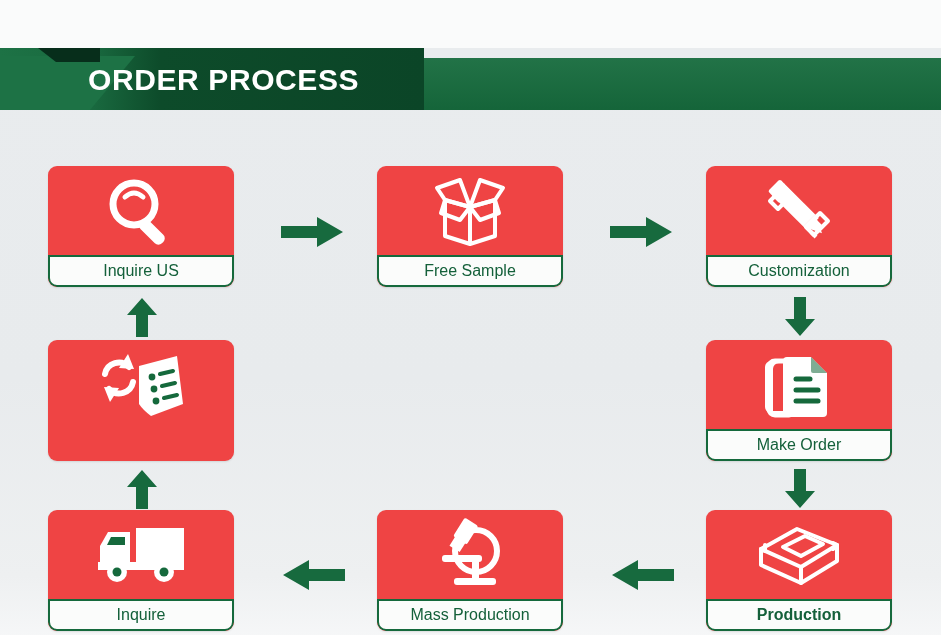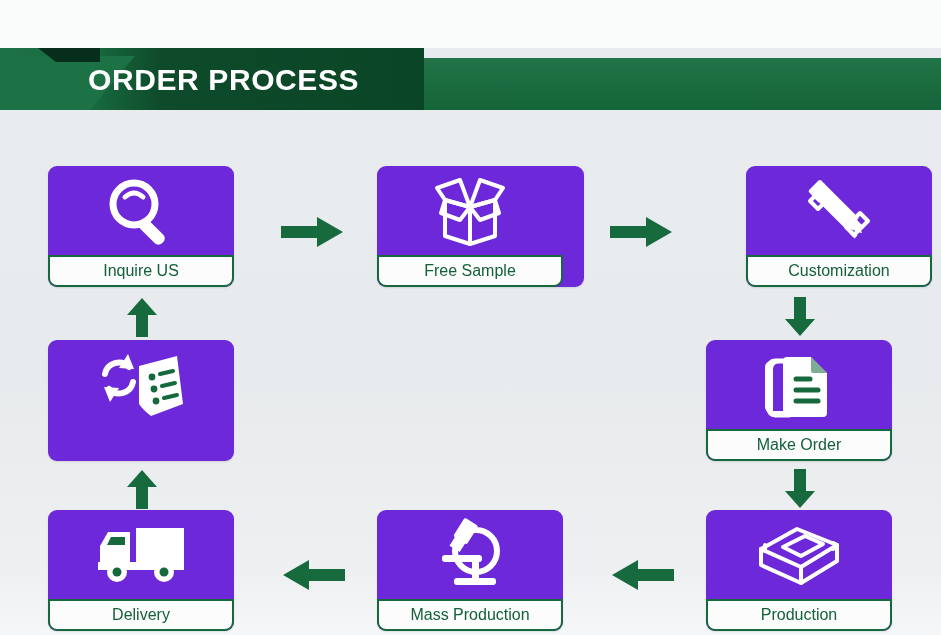--- a/index.html
+++ b/index.html
@@ -88,21 +88,21 @@
     font-family: "Liberation Sans", sans-serif;
     white-space: nowrap;
   }
 
   
   .card {
     position: absolute;
     width: 186px;
     height: 121px;
     border-radius: 9px;
-    background: #6d28d9;
+    background: #ef4444;
     box-shadow: 0 1px 2px rgba(0,0,0,0.10);
     overflow: hidden;
   }
   .card-icon {
     position: absolute;
     left: 0; top: 0;
     width: 186px; height: 89px;
     display: flex;
     align-items: center;
     justify-content: center;
@@ -152,37 +152,37 @@
     <div class="card-icon">
       <svg width="76" height="72" viewBox="0 0 76 72">
         <circle cx="31" cy="29" r="21" fill="none" stroke="#ffffff" stroke-width="7"></circle>
         <path d="M22 22 Q31 14 40 22" fill="none" stroke="#ffffff" stroke-width="5" stroke-linecap="round"></path>
         <rect x="43" y="42" width="12" height="30" rx="5" fill="#ffffff" transform="rotate(-45 49 57)"></rect>
       </svg>
     </div>
     <div class="card-label">Inquire US</div>
   </div>
 
-  <div class="card" style="left:377px; top:118px;padding-left:21px;">
+  <div class="card" style="left:377px; top:118px;">
     <div class="card-icon">
       <svg width="86" height="74" viewBox="0 0 86 74">
         <g fill="none" stroke="#ffffff" stroke-width="4" stroke-linejoin="round">
           <path d="M18 26 L43 33 L68 26 L68 62 L43 70 L18 62 Z"></path>
           <path d="M43 33 L43 70"></path>
           <path d="M18 26 L10 14 L33 6 L43 33"></path>
           <path d="M68 26 L76 14 L53 6 L43 33"></path>
           <path d="M18 26 L43 33 L33 46 L14 39 Z"></path>
           <path d="M68 26 L43 33 L53 46 L72 39 Z"></path>
         </g>
       </svg>
     </div>
     <div class="card-label">Free Sample</div>
   </div>
 
-  <div class="card" style="left:746px; top:118px;">
+  <div class="card" style="left:706px; top:118px;">
     <div class="card-icon">
       <svg width="82" height="76" viewBox="0 0 82 76">
 
         <g transform="rotate(-45 41 38)">
           <rect x="33" y="8" width="17" height="44" fill="#ffffff"></rect>
           <rect x="33" y="2" width="17" height="9" rx="2" fill="#ffffff"></rect>
           <path d="M33 52 L50 52 L41.5 70 Z" fill="#ffffff"></path>
           <rect x="33" y="52" width="17" height="5" fill="#ffffff"></rect>
         </g>
 
@@ -212,21 +212,21 @@
         <g stroke="#15693c" stroke-width="5" stroke-linecap="round">
           <path d="M33 32 h14"></path>
           <path d="M33 43 h22"></path>
           <path d="M33 54 h22"></path>
         </g>
       </svg>
     </div>
     <div class="card-label">Make Order</div>
   </div>
 
-  <div class="card" style="left:706px; top:462px;">
+  <div class="card" style="left:706px; top:462px;font-weight:bold;">
     <div class="card-icon">
       <svg width="100" height="72" viewBox="0 0 100 72">
         <g fill="none" stroke="#ffffff" stroke-width="4" stroke-linejoin="round" stroke-linecap="round">
           <path d="M12 30 L48 10 L88 26 L52 48 Z"></path>
           <path d="M12 30 L12 46 L52 64 L52 48"></path>
           <path d="M88 26 L88 42 L52 64"></path>
           <path d="M34 28 L56 17 L74 25 L52 37 Z"></path>
           <path d="M12 30 L16 32 L16 26"></path>
           <path d="M84 24 L88 26 L84 30"></path>
         </g>
@@ -267,21 +267,21 @@
         <path d="M15 21 L19 13 L33 13 L33 21 Z" fill="#15693c"></path>
 
         <rect x="6" y="38" width="86" height="8" fill="#ffffff"></rect>
 
         <circle cx="25" cy="48" r="10" fill="#ffffff"></circle>
         <circle cx="25" cy="48" r="4.5" fill="#15693c"></circle>
         <circle cx="72" cy="48" r="10" fill="#ffffff"></circle>
         <circle cx="72" cy="48" r="4.5" fill="#15693c"></circle>
       </svg>
     </div>
-    <div class="card-label">Delivery</div>
+    <div class="card-label">Inquire</div>
   </div>
 
   <div class="card" style="left:48px; top:292px;">
     <div class="card-icon">
       <svg width="92" height="74" viewBox="0 0 92 74">
 
         <g fill="none" stroke="#ffffff" stroke-width="6" stroke-linecap="round">
           <path d="M10 26 a14 14 0 0 1 24 -7"></path>
           <path d="M38 34 a14 14 0 0 1 -24 7"></path>
         </g>

